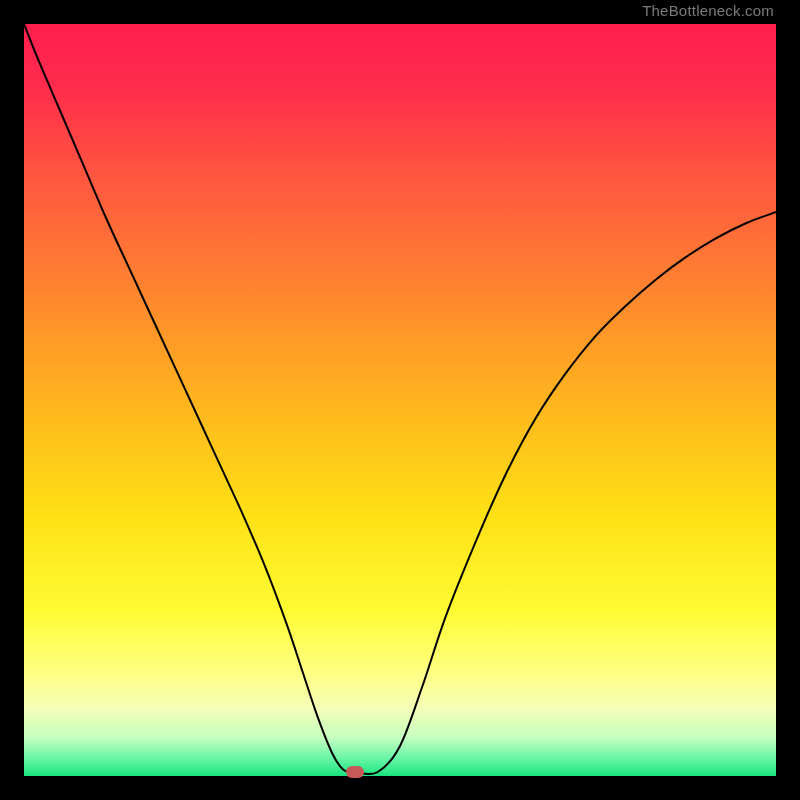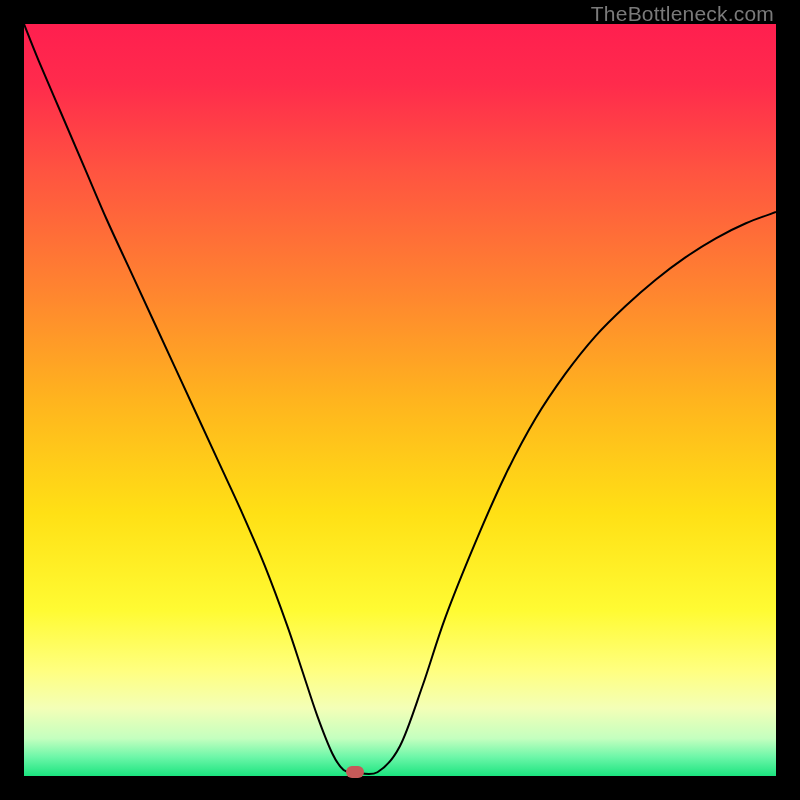--- a/index.html
+++ b/index.html
@@ -24,21 +24,21 @@
     left: 0;
     top: 0;
     width: 752px;
     height: 752px;
   }
   .watermark {
     position: absolute;
     top: 2px;
     right: 26px;
     color: #7a7a7a;
-    font-size: 21px;
+    font-size: 15px;
     font-weight: 500;
     letter-spacing: 0.2px;
     font-family: Arial, Helvetica, sans-serif;
   }
   .marker {
     position: absolute;
     width: 18px;
     height: 12px;
     background: #c65a59;
     border-radius: 6px;

